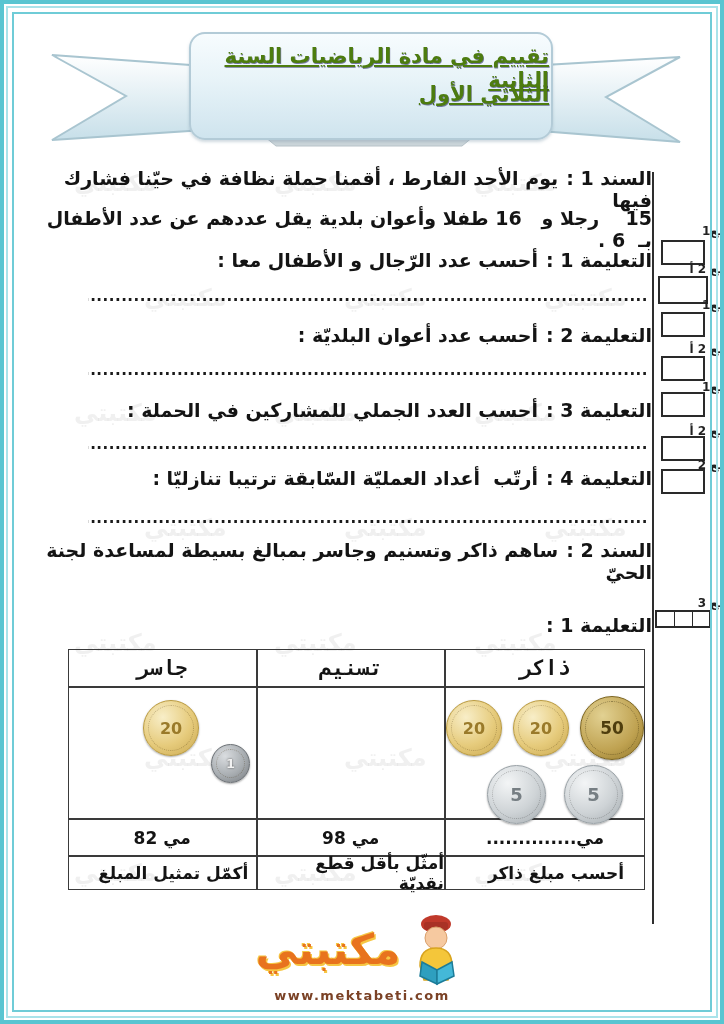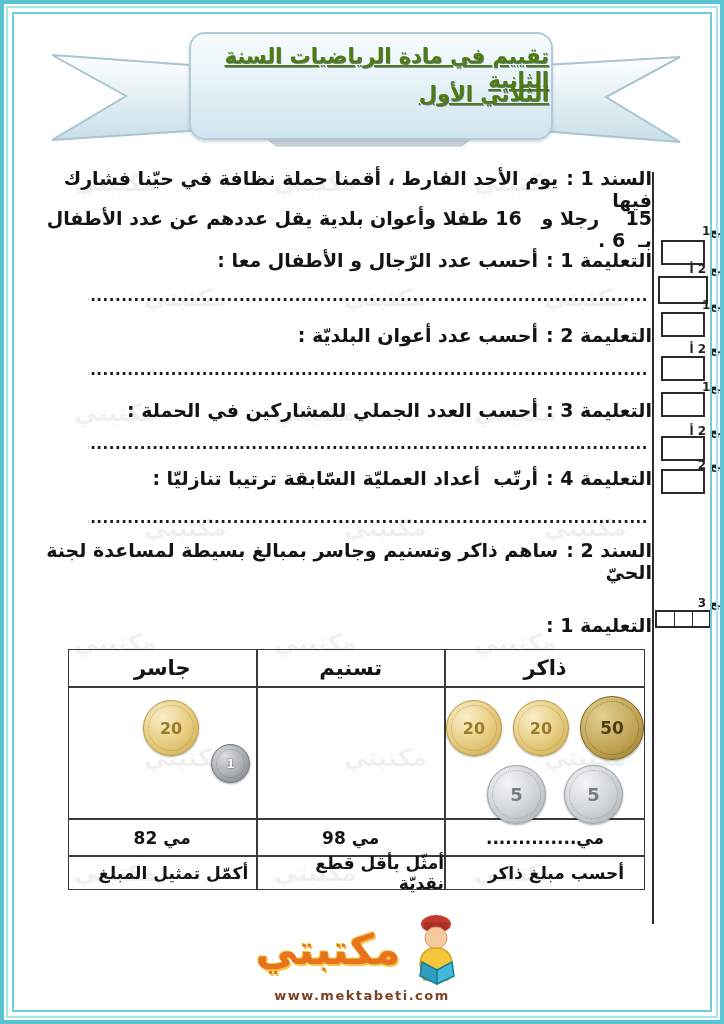--- a/index.html
+++ b/index.html
@@ -59,21 +59,21 @@
   .cb-8{top:438px;left:1px;width:56px;height:18px;display:grid;grid-template-columns:1fr 1fr 1fr;}
   .cb-8 i{border-left:1.5px solid #2a2a2a;}
   .cb-8 i:last-child{border-left:none;}
 
   
   .money-table{position:absolute;left:64px;top:645px;width:577px;height:241px;z-index:2;
     display:grid;grid-template-columns:1fr 1fr 1fr;grid-template-rows:38px 132px 37px 34px;
     direction:rtl;color:#141414;}
   .mt-cell{border:1px solid #3a3a3a;display:flex;align-items:center;justify-content:center;
     font-weight:bold;box-sizing:border-box;background:rgba(255,255,255,0.0);}
-  .mt-head{font-size:21px;}
+  .mt-head{font-size:21px;font-family:Liberation Mono, monospace;}
   .mt-amount{font-size:17px;direction:ltr;}
   .mt-instr{font-size:17px;padding-left:22px;}
 
   
   .coin{border-radius:50%;display:flex;align-items:center;justify-content:center;
     font-weight:bold;position:relative;box-shadow:0 1px 2px rgba(0,0,0,0.35);flex:0 0 auto;}
   .coin::before{content:"";position:absolute;inset:4px;border-radius:50%;border:1.6px dotted rgba(60,40,0,0.28);}
   .coin.gold{width:54px;height:54px;background:radial-gradient(circle at 35% 30%,#f8eec8,#e6cb7c 55%,#c9a74e);
     color:#9a7a2a;border:1px solid #b99a40;font-size:16px;text-align:right;}
   .coin.bronze{width:62px;height:62px;background:radial-gradient(circle at 35% 30%,#e2d192,#bfa251 60%,#8f7427);

